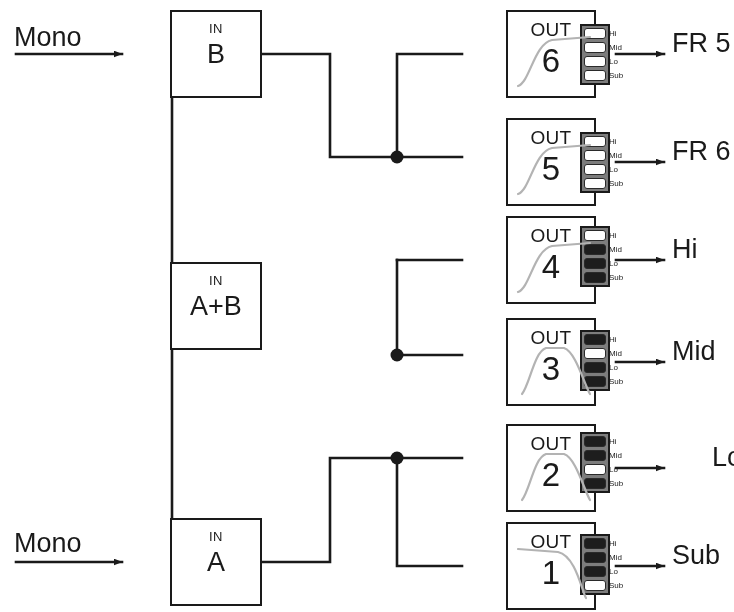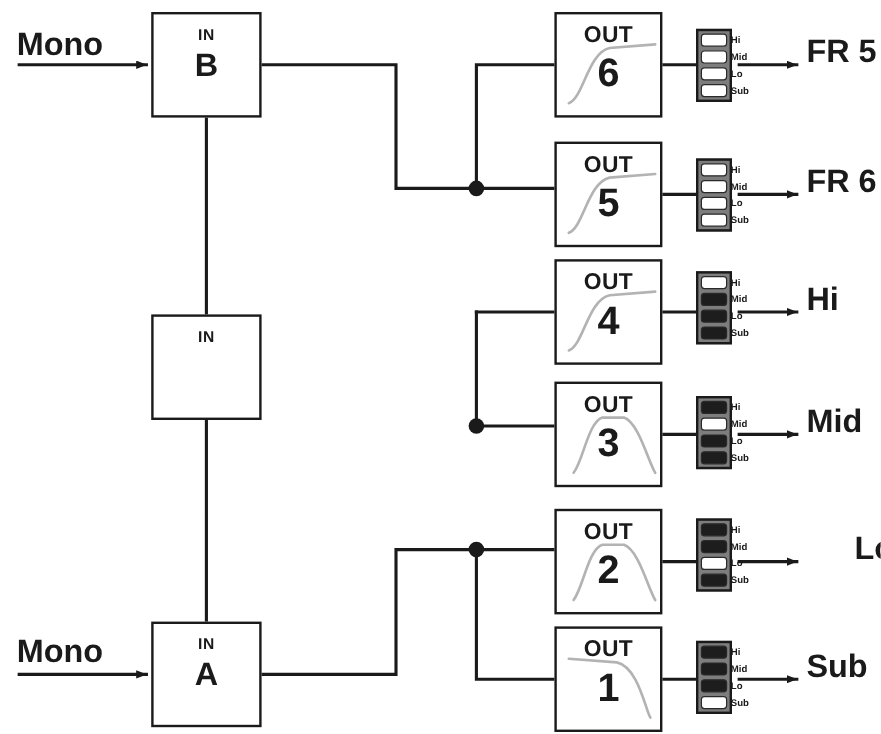--- a/index.html
+++ b/index.html
@@ -9,35 +9,35 @@
   }
   body {
     font-family: "Liberation Sans", sans-serif;
   }
   #diagram-root {
     position: relative;
     width: 734px;
     height: 612px;
     background: #ffffff;
     overflow: hidden;
-    font-weight: bold;
   }
   #wire-layer {
     position: absolute;
     left: 0;
     top: 0;
     width: 734px;
     height: 612px;
   }
   .node-box {
     position: absolute;
     box-sizing: border-box;
     border: 2px solid #1a1a1a;
     background: #ffffff;
     overflow: hidden;
+    margin-left: 44px;
   }
   .in-box .in-kicker {
     position: absolute;
     left: 0;
     right: 0;
     top: 9px;
     text-align: center;
     font-size: 13px;
     letter-spacing: 0.5px;
     color: #1a1a1a;
@@ -178,20 +178,21 @@
   <div class="io-label" style="left:14px; top:22px;">Mono</div>
   <div class="io-label" style="left:14px; top:528px;">Mono</div>
 
   <div class="node-box in-box" style="left:126px; top:10px; width:92px; height:88px;">
     <div class="in-kicker">IN</div>
     <div class="in-name">B</div>
   </div>
 
   <div class="node-box in-box" style="left:126px; top:262px; width:92px; height:88px;">
     <div class="in-kicker">IN</div>
+    <div class="in-name">A+B</div>
   </div>
 
   <div class="node-box in-box" style="left:126px; top:518px; width:92px; height:88px;">
     <div class="in-kicker">IN</div>
     <div class="in-name">A</div>
   </div>
 
   <div id="out-layer">
       <div class="node-box out-box" style="left: 462px; top: 10px; width: 90px; height: 88px;">
         <svg class="curve-svg" width="90" height="88">

